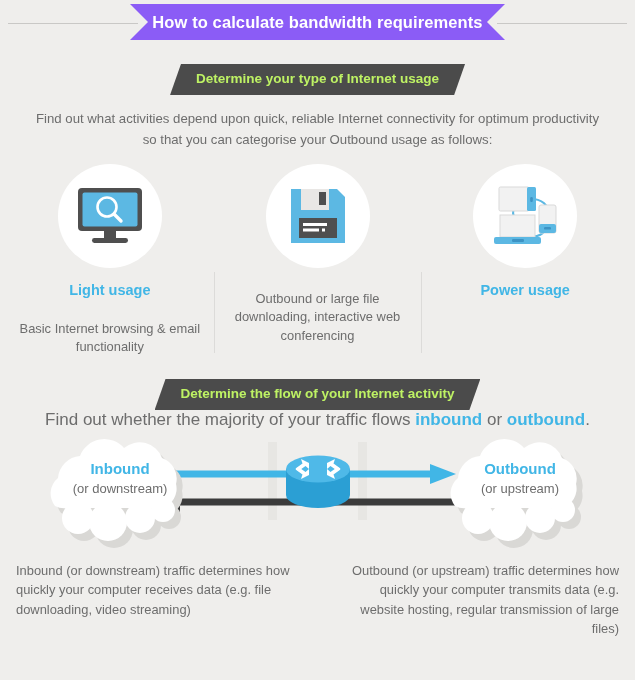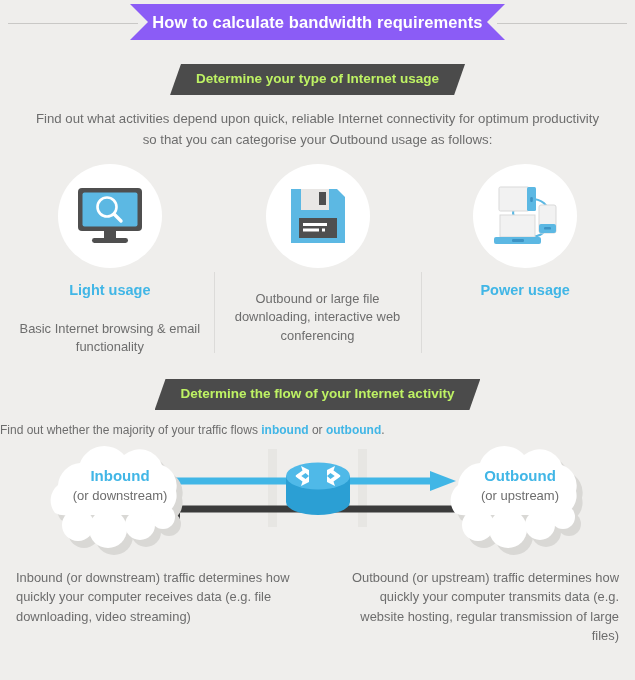--- a/index.html
+++ b/index.html
@@ -116,23 +116,23 @@
     text-align: center;
     font-size: 12.9px;
     line-height: 1.42;
     color: #6d6d6d;
     margin-top: 22px;
     padding: 0 2px;
   }
 
   
   .flow-line {
-    font-size: 12px;
+    text-align: center;
+    font-size: 17px;
     color: #6d6d6d;
-    margin-top: 13px;
   }
   .hl { color: #41b6e6; font-weight: bold; }
 
   
   .diagram {
     position: relative;
     height: 125px;
     margin-top: 4px;
   }
   .diagram svg { display: block; }

